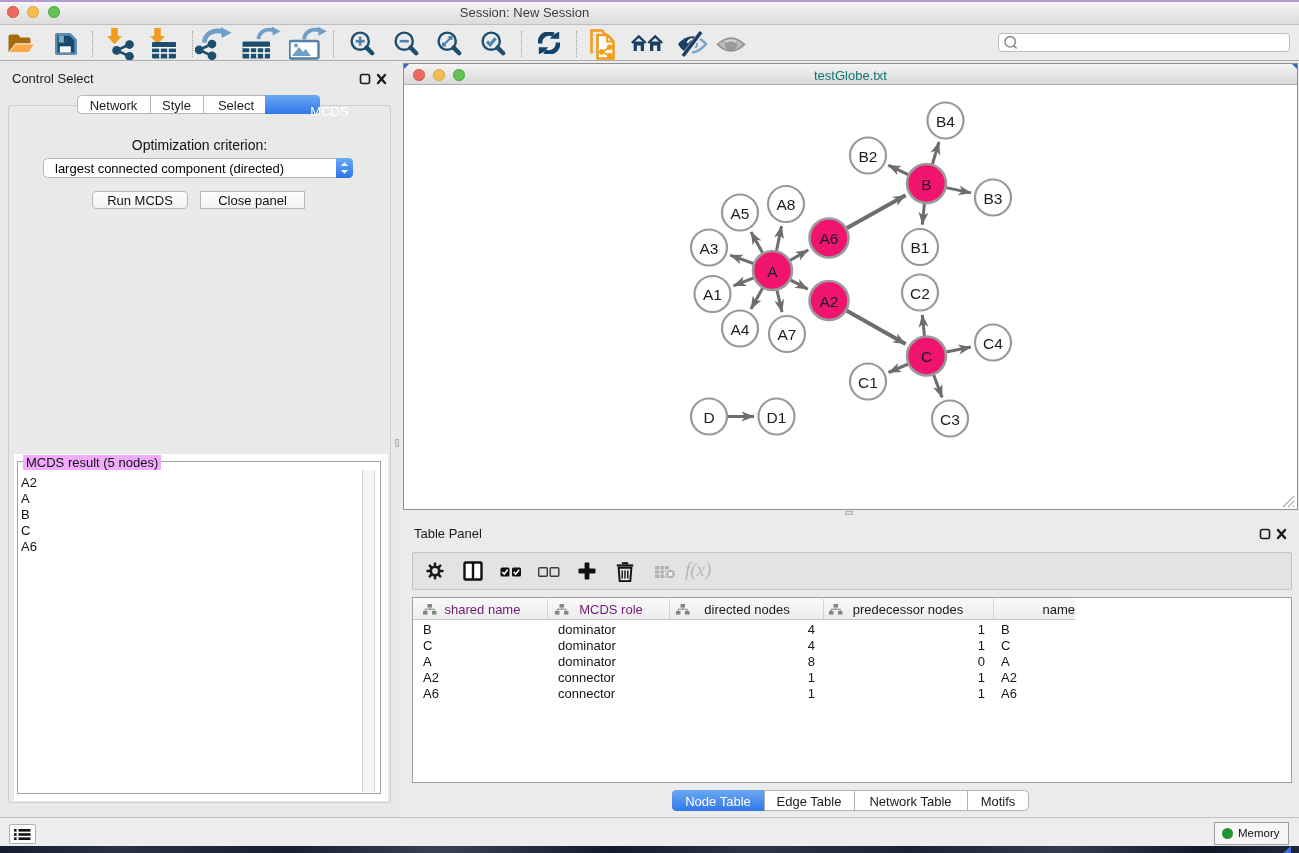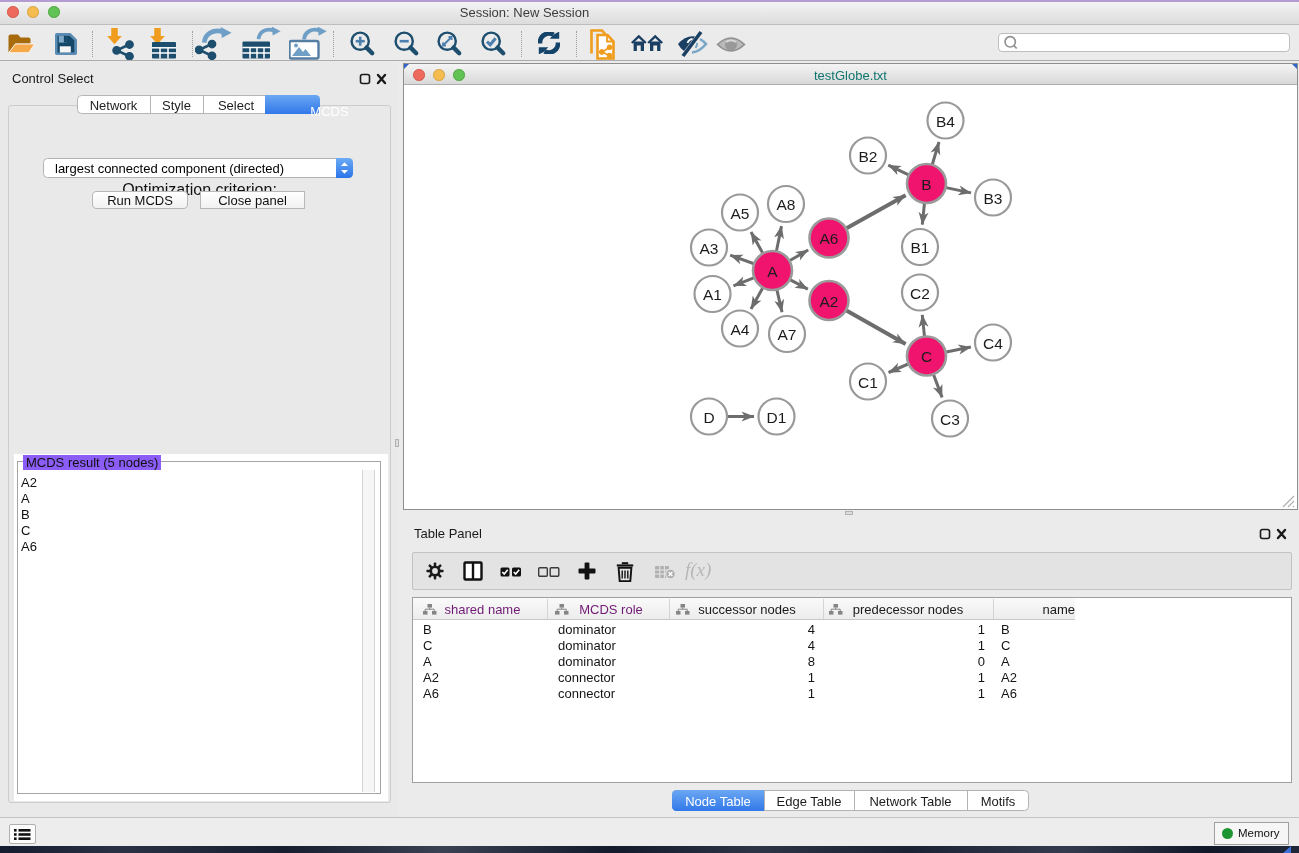--- a/index.html
+++ b/index.html
@@ -176,34 +176,34 @@
 
 <div class="abs" style="left:77px;top:95px;width:243px;height:19px;background:#fff;border:1px solid #b5b5b5;border-radius:4.5px;"></div>
 <div class="abs" style="left:150px;top:95px;width:1px;height:19px;background:#b5b5b5;"></div>
 <div class="abs" style="left:203px;top:95px;width:1px;height:19px;background:#b5b5b5;"></div>
 <div class="abs" style="left:265px;top:95px;width:55px;height:19px;background:linear-gradient(180deg,#6ba7f2,#3178ea);border-radius:0 4.5px 4.5px 0;"></div>
 <div class="abs" style="left:77px;top:98px;width:73px;text-align:center;font-size:13px;color:#1d1d1f;">Network</div>
 <div class="abs" style="left:150px;top:98px;width:53px;text-align:center;font-size:13px;color:#1d1d1f;">Style</div>
 <div class="abs" style="left:203px;top:98px;width:66px;text-align:center;font-size:13px;color:#1d1d1f;">Select</div>
 <div class="abs" style="left:265px;top:104px;width:41px;text-align:center;font-size:13px;color:#fff;margin-left:44px;">MCDS</div>
 
-<div class="abs" style="left:9px;top:137px;width:381px;text-align:center;font-size:16px;color:#111;margin-top:44px;">Optimization criterion:</div>
+<div class="abs" style="left:9px;top:137px;width:381px;text-align:center;font-size:14px;color:#111;">Optimization criterion:</div>
 <div class="abs" style="left:43px;top:158px;width:310px;height:20px;background:#fff;border:1px solid #b3b3b3;border-radius:4.5px;"></div>
 <div class="abs" style="left:55px;top:161px;font-size:13px;color:#000;">largest connected component (directed)</div>
 <div class="abs" style="left:336px;top:158px;width:17px;height:20px;background:linear-gradient(180deg,#6cabf5,#2a74ea);border-radius:0 4.5px 4.5px 0;"></div>
 <svg class="abs" style="left:338px;top:160px;" width="13" height="16" viewBox="0 0 13 16">
     <path d="M3,6 L6.5,2.2 L10,6 Z" fill="#fff"></path>
     <path d="M3,10 L6.5,13.8 L10,10 Z" fill="#fff"></path>
   </svg>
 <div class="abs" style="left:92px;top:191px;width:96px;height:18px;background:linear-gradient(180deg,#fff,#f1f1f1);border:1px solid #b8b8b8;border-radius:4px;text-align:center;font-size:13px;color:#111;line-height:17px;">Run MCDS</div>
 <div class="abs" style="left:200px;top:191px;width:105px;height:18px;background:linear-gradient(180deg,#fff,#f1f1f1);border:1px solid #b8b8b8;border-radius:0;text-align:center;font-size:13px;color:#111;line-height:17px;">Close panel</div>
 
 <div class="abs" style="left:14px;top:454px;width:374px;height:347px;background:#fff;"></div>
 <div class="abs" style="left:17px;top:461px;width:364px;height:333px;border:1px solid #a4a4a4;"></div>
-<div class="abs" style="left:23px;top:455px;background:#8b5cf6;padding:0 3px;font-size:13px;color:#111;">MCDS result (5 nodes)</div>
+<div class="abs" style="left:23px;top:455px;background:#f0abfc;padding:0 3px;font-size:13px;color:#111;">MCDS result (5 nodes)</div>
 <div class="abs" style="left:21px;top:475px;font-size:13px;color:#111;line-height:16px;">A2<br>A<br>B<br>C<br>A6</div>
 <div class="abs" style="left:362px;top:470px;width:13px;height:322px;background:#f6f6f6;border-left:1px solid #d5d5d5;border-right:1px solid #d5d5d5;"></div>
 
 <div class="abs" style="left:403px;top:63px;width:895px;height:447px;background:#fff;border:1px solid #8e8e8e;"></div>
 <div class="abs" style="left:404px;top:64px;width:893px;height:21px;background:linear-gradient(180deg,#f4f4f4,#d9d9d9);border-bottom:1px solid #aeaeae;"></div>
 <div class="abs" style="left:404px;top:64px;width:0;height:0;border-top:5px solid #3565c8;border-right:5px solid transparent;"></div>
 <div class="abs" style="left:1292px;top:64px;width:0;height:0;border-top:5px solid #3565c8;border-left:5px solid transparent;"></div>
 <div class="abs tl" style="left:413px;top:69px;background:#ee6a5f;border:0.5px solid #d35548;"></div>
 <div class="abs tl" style="left:433px;top:69px;background:#f5bd4f;border:0.5px solid #d6a243;"></div>
 <div class="abs tl" style="left:453px;top:69px;background:#61c354;border:0.5px solid #4ca73e;"></div>
@@ -390,21 +390,21 @@
 <svg class="abs" style="left:829px;top:603.5px;" width="14" height="11" viewBox="0 0 14 11">
     <g fill="#858585">
       <rect x="4.5" y="0" width="4.5" height="3.6"></rect>
       <rect x="0" y="7" width="4.5" height="3.6"></rect>
       <rect x="9" y="7" width="4.5" height="3.6"></rect>
     </g>
     <path d="M6.7,3.6 V5.2 M2.2,7 V5.2 H11.2 V7" fill="none" stroke="#858585" stroke-width="1"></path>
   </svg>
 <div class="abs" style="left:430px;top:602px;width:105px;text-align:center;font-size:13px;color:#701a75;">shared name</div>
 <div class="abs" style="left:561px;top:602px;width:100px;text-align:center;font-size:13px;color:#701a75;">MCDS role</div>
-<div class="abs" style="left:680px;top:602px;width:134px;text-align:center;font-size:13px;color:#1a1a1a;">successor nodes</div>
+<div class="abs" style="left:680px;top:602px;width:134px;text-align:center;font-size:13px;color:#1a1a1a;">directed nodes</div>
 <div class="abs" style="left:833px;top:602px;width:150px;text-align:center;font-size:13px;color:#1a1a1a;">predecessor nodes</div>
 <div class="abs" style="left:993px;top:602px;width:82px;text-align:right;font-size:13px;color:#1a1a1a;">name</div>
 
 <div class="abs" style="left:423px;top:622px;font-size:13px;color:#141414;line-height:16px;">B<br>C<br>A<br>A2<br>A6</div>
 <div class="abs" style="left:558px;top:622px;font-size:13px;color:#141414;line-height:16px;">dominator<br>dominator<br>dominator<br>connector<br>connector</div>
 <div class="abs" style="left:715px;top:622px;width:100px;text-align:right;font-size:13px;color:#141414;line-height:16px;">4<br>4<br>8<br>1<br>1</div>
 <div class="abs" style="left:885px;top:622px;width:100px;text-align:right;font-size:13px;color:#141414;line-height:16px;">1<br>1<br>0<br>1<br>1</div>
 <div class="abs" style="left:1001px;top:622px;font-size:13px;color:#141414;line-height:16px;">B<br>C<br>A<br>A2<br>A6</div>
 
 <div class="abs" style="left:672px;top:790px;width:357px;height:21px;background:#fff;border:1px solid #b3b3b3;border-radius:4.5px;"></div>

